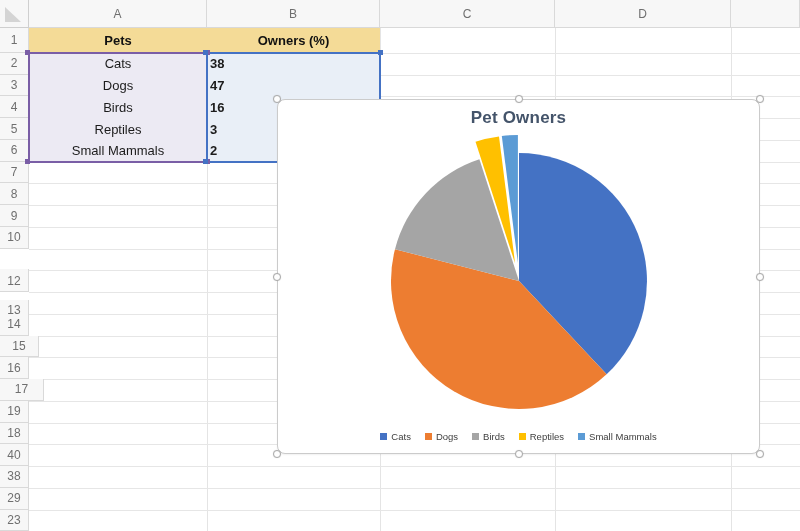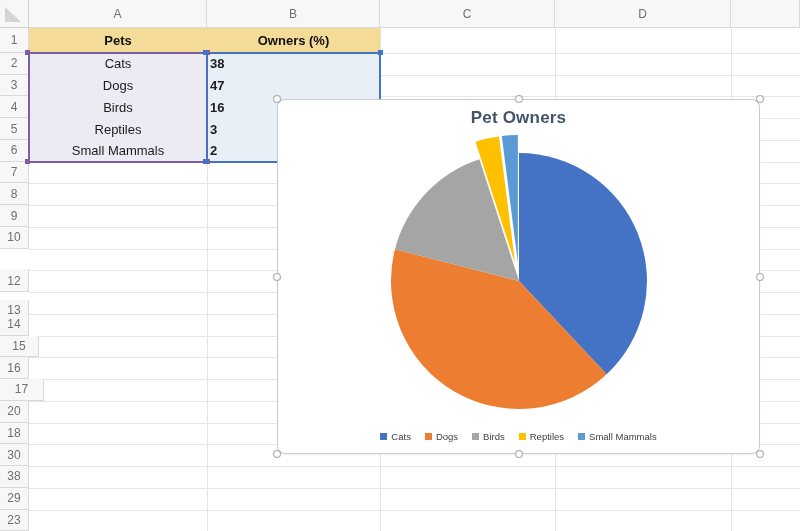--- a/index.html
+++ b/index.html
@@ -99,23 +99,23 @@
     <div class="abs row-hdr" style="left: 0px; top: 183.44px; width: 29px; height: 21.74px; z-index: 2;">8</div>
     <div class="abs row-hdr" style="left: 0px; top: 205.18px; width: 29px; height: 21.74px; z-index: 2;">9</div>
     <div class="abs row-hdr" style="left: 0px; top: 226.92px; width: 29px; height: 21.74px; z-index: 2;">10</div>
     <div class="abs row-hdr" style="left: 0px; top: 248.66px; width: 29px; height: 21.74px; z-index: 2; margin-top: 20px;">11</div>
     <div class="abs row-hdr" style="left: 0px; top: 270.4px; width: 29px; height: 21.74px; z-index: 2;">12</div>
     <div class="abs row-hdr" style="left: 0px; top: 292.14px; width: 29px; height: 21.74px; z-index: 2; margin-top: 8px;">13</div>
     <div class="abs row-hdr" style="left: 0px; top: 313.88px; width: 29px; height: 21.74px; z-index: 2;">14</div>
     <div class="abs row-hdr" style="left: 0px; top: 335.62px; width: 39px; height: 21.74px; z-index: 2;">15</div>
     <div class="abs row-hdr" style="left: 0px; top: 357.36px; width: 29px; height: 21.74px; z-index: 2;">16</div>
     <div class="abs row-hdr" style="left: 0px; top: 379.1px; width: 44px; height: 21.74px; z-index: 2;">17</div>
-    <div class="abs row-hdr" style="left: 0px; top: 400.84px; width: 29px; height: 21.74px; z-index: 2;">20</div>
+    <div class="abs row-hdr" style="left: 0px; top: 400.84px; width: 29px; height: 21.74px; z-index: 2;">19</div>
     <div class="abs row-hdr" style="left: 0px; top: 422.58px; width: 29px; height: 21.74px; z-index: 2;">18</div>
-    <div class="abs row-hdr" style="left: 0px; top: 444.32px; width: 29px; height: 21.74px; z-index: 2;">30</div>
+    <div class="abs row-hdr" style="left: 0px; top: 444.32px; width: 29px; height: 21.74px; z-index: 2;">40</div>
     <div class="abs row-hdr" style="left: 0px; top: 466.06px; width: 29px; height: 21.74px; z-index: 2;">38</div>
     <div class="abs row-hdr" style="left: 0px; top: 487.8px; width: 29px; height: 21.74px; z-index: 2;">29</div>
     <div class="abs row-hdr" style="left: 0px; top: 509.54px; width: 29px; height: 21.46px; z-index: 2;">23</div>
     <div class="abs cell center hdr-cell" style="left: 29px; top: 28px; width: 178px; height: 25px; z-index: 3;">Pets</div>
     <div class="abs cell center hdr-cell" style="left: 207px; top: 28px; width: 173px; height: 25px; z-index: 3;">Owners (%)</div>
     <div class="abs cell center cat-cell" style="left: 29px; top: 53px; width: 178px; height: 21.74px; z-index: 3;">Cats</div>
     <div class="abs cell left val-cell" style="left: 207px; top: 53px; width: 173px; height: 21.74px; z-index: 3;">38</div>
     <div class="abs cell center cat-cell" style="left: 29px; top: 74.74px; width: 178px; height: 21.74px; z-index: 3;">Dogs</div>
     <div class="abs cell left val-cell" style="left: 207px; top: 74.74px; width: 173px; height: 21.74px; z-index: 3;">47</div>
     <div class="abs cell center cat-cell" style="left: 29px; top: 96.48px; width: 178px; height: 21.74px; z-index: 3;">Birds</div>

